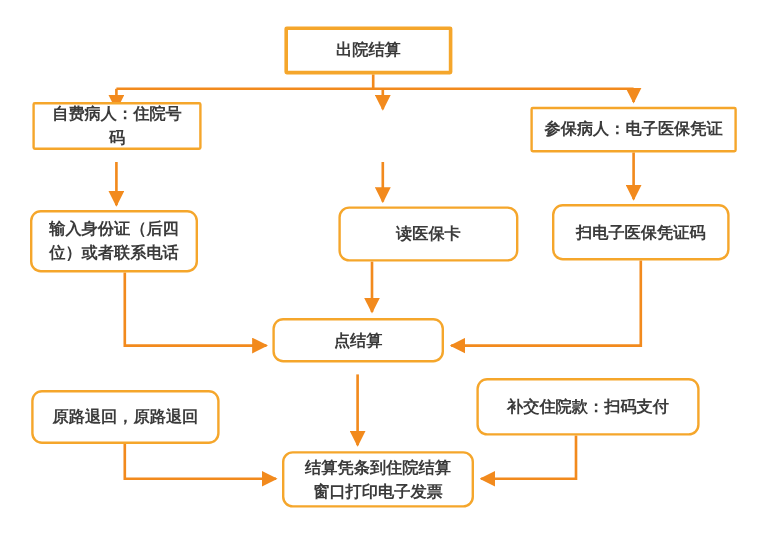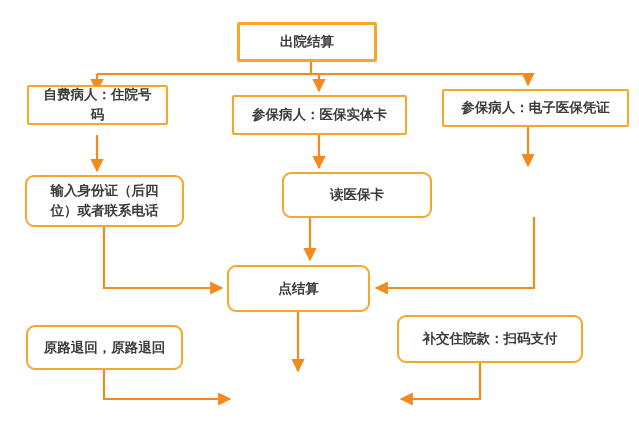--- a/index.html
+++ b/index.html
@@ -54,29 +54,30 @@
     <path class="edge" d="M298 312 V371" marker-end="url(#arrowhead)"></path>
 
     <path class="edge" d="M104 370 V399 H230" marker-end="url(#arrowhead)"></path>
     <path class="edge" d="M480 363 V399 H401" marker-end="url(#arrowhead)"></path>
   </svg>
 
   <div class="node thick" style="left:237px;top:22px;width:140px;height:40px;">出院结算</div>
 
   <div class="node" style="left:27px;top:85px;width:141px;height:40px;">自费病人：住院号码</div>
 
-  <div class="node" style="left:232px;top:95px;width:175px;height:40px;">参保病人：医保实体卡</div>
 
-  <div class="node" style="left:442px;top:89px;width:187px;height:38px;">参保病人：电子医保凭证</div>
+  <div class="node" style="left:442px;top:89px;width:172px;height:38px;">参保病人：电子医保凭证</div>
 
-  <div class="node rounded" style="left:25px;top:175px;width:159px;height:52px;padding:2px 13px;">输入身份证（后四位）或者联系电话</div>
+  <div class="node rounded" style="left:25px;top:175px;width:140px;height:52px;padding:2px 13px;">输入身份证（后四位）或者联系电话</div>
 
   <div class="node rounded" style="left:235px;top:172px;width:150px;height:46px;margin-left:47px;">读医保卡</div>
 
+  <div class="node rounded" style="left:460px;top:170px;width:148px;height:47px;">扫电子医保凭证码</div>
 
-  <div class="node rounded" style="left:227px;top:265px;width:143px;height:47px;">点结算</div>
+  <div class="node rounded" style="left:227px;top:265px;width:143px;height:37px;">点结算</div>
 
   <div class="node rounded" style="left:26px;top:325px;width:157px;height:45px;">原路退回，原路退回</div>
 
   <div class="node rounded" style="left:397px;top:315px;width:186px;height:48px;">补交住院款：扫码支付</div>
 
+  <div class="node rounded" style="left:235px;top:376px;width:160px;height:47px;padding:2px 16px;">结算凭条到住院结算窗口打印电子发票</div>
 
 </div>
 
 </body></html>

